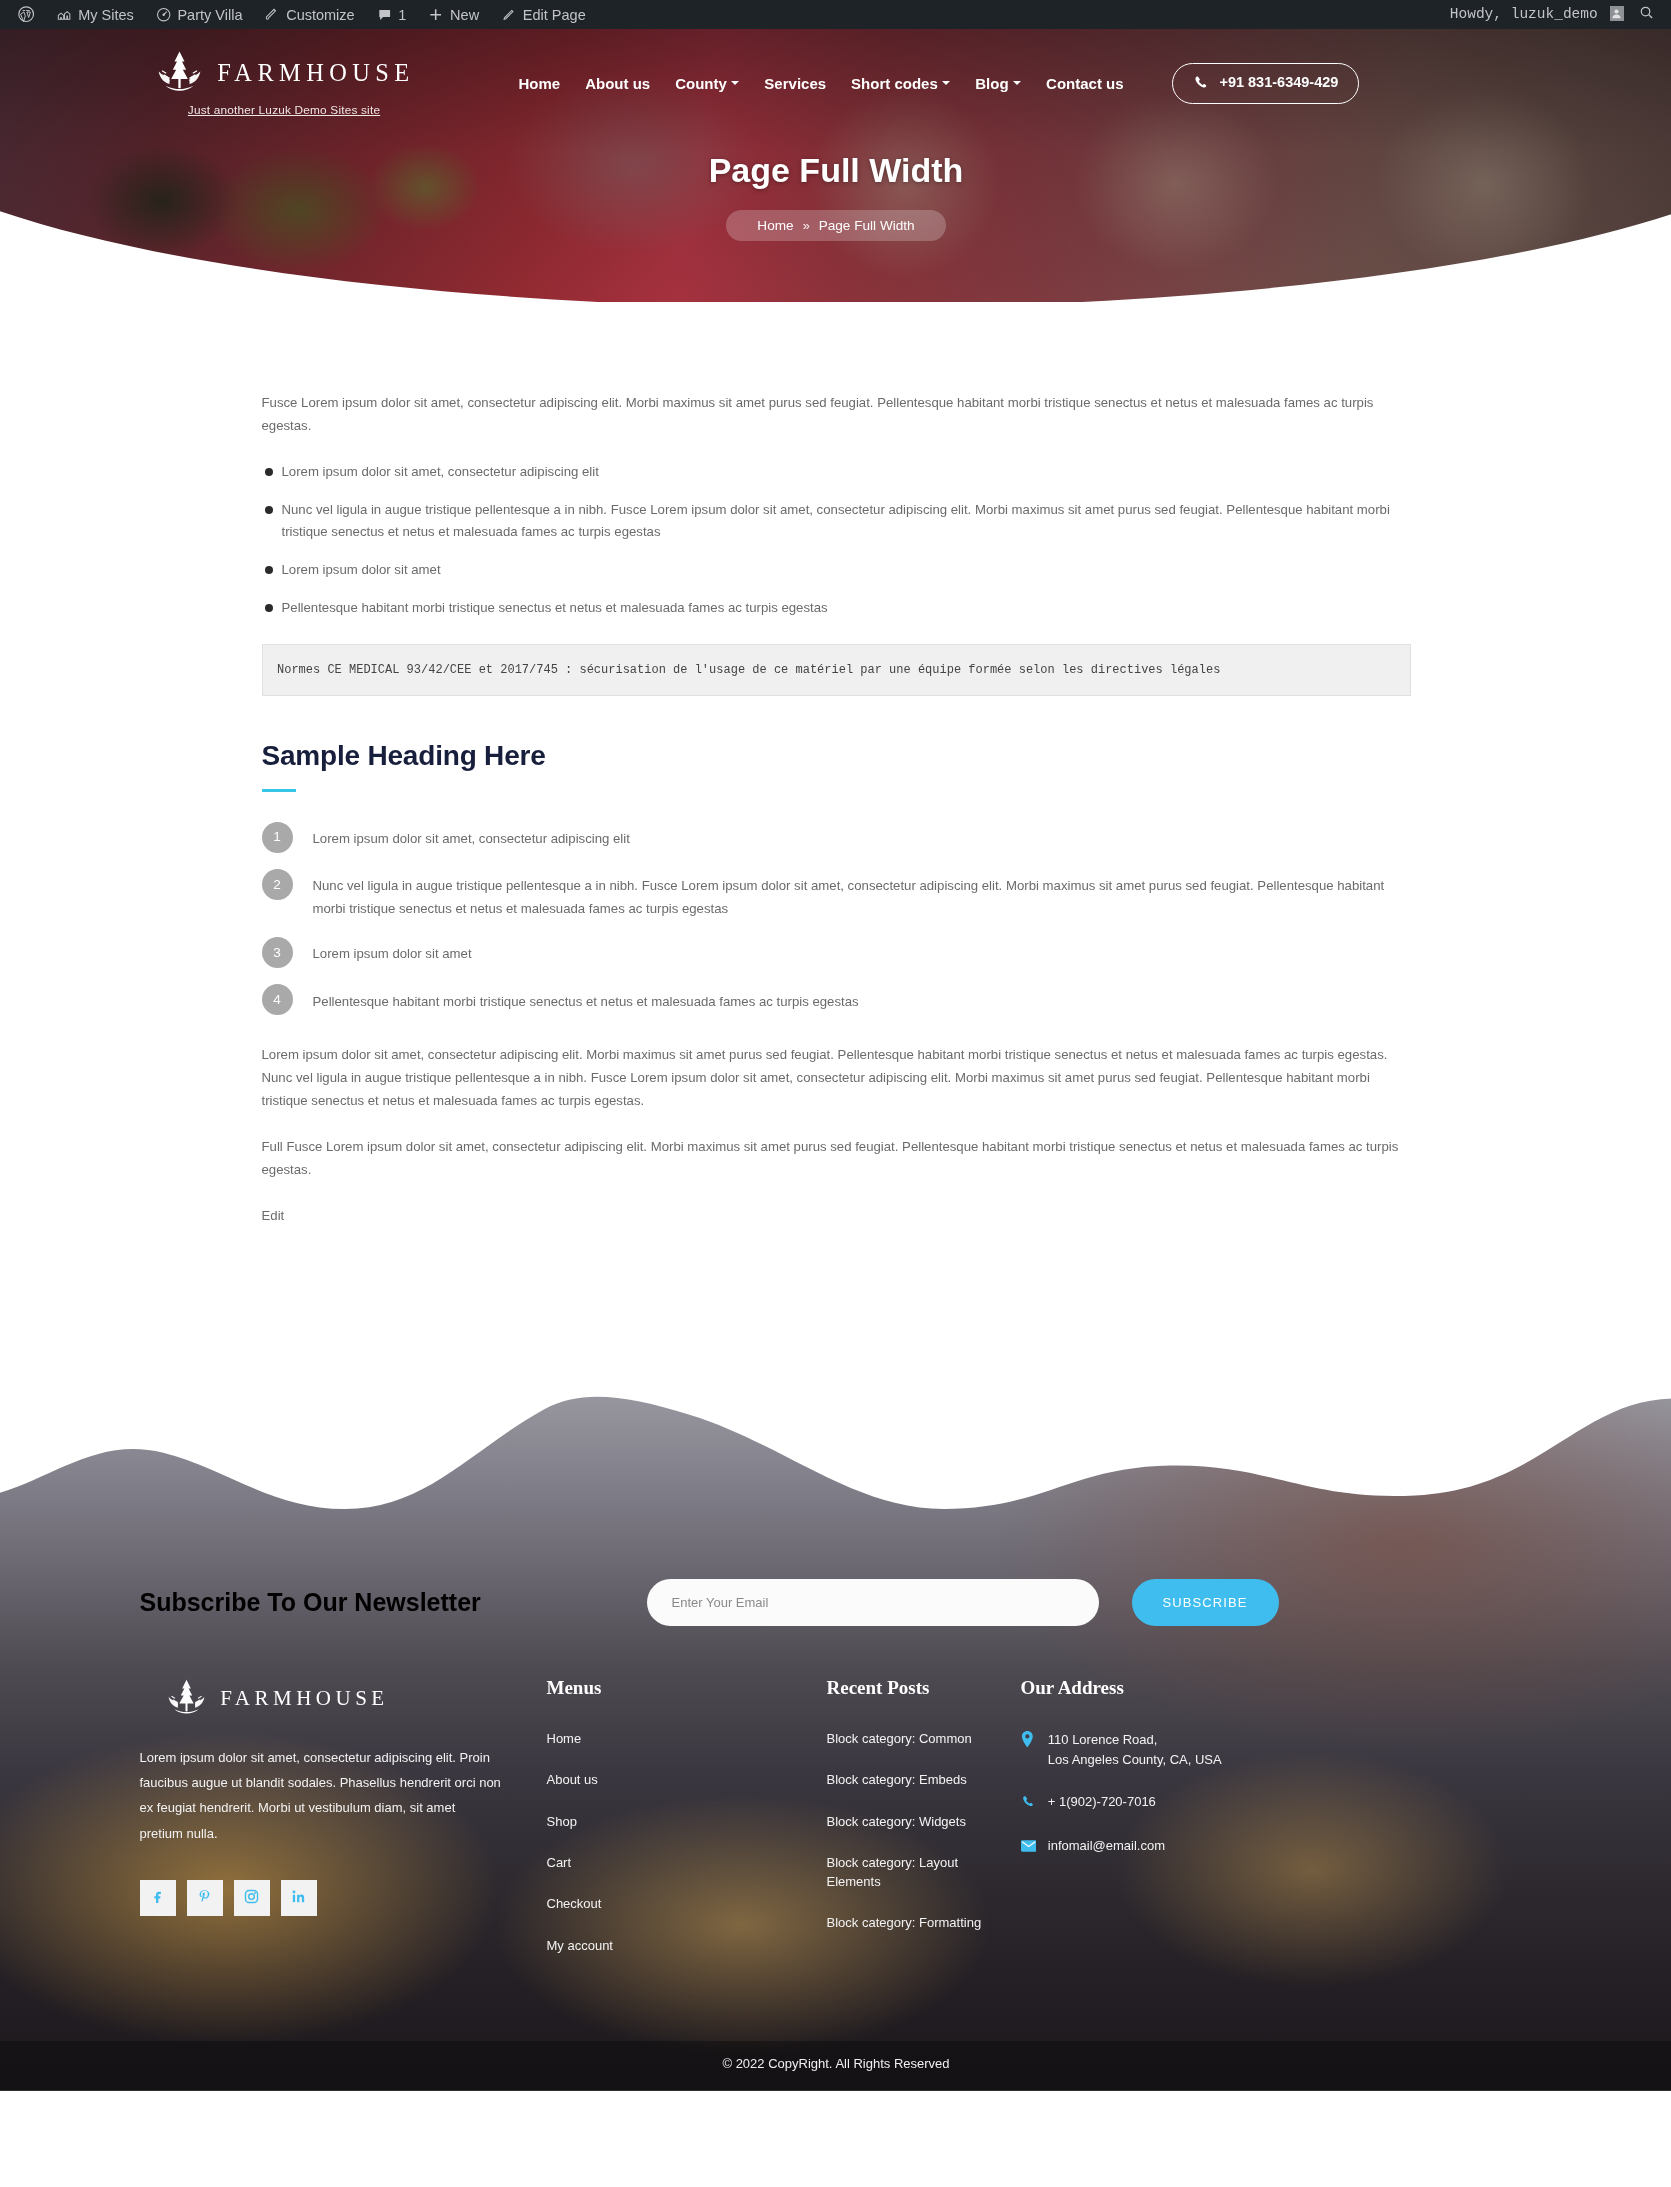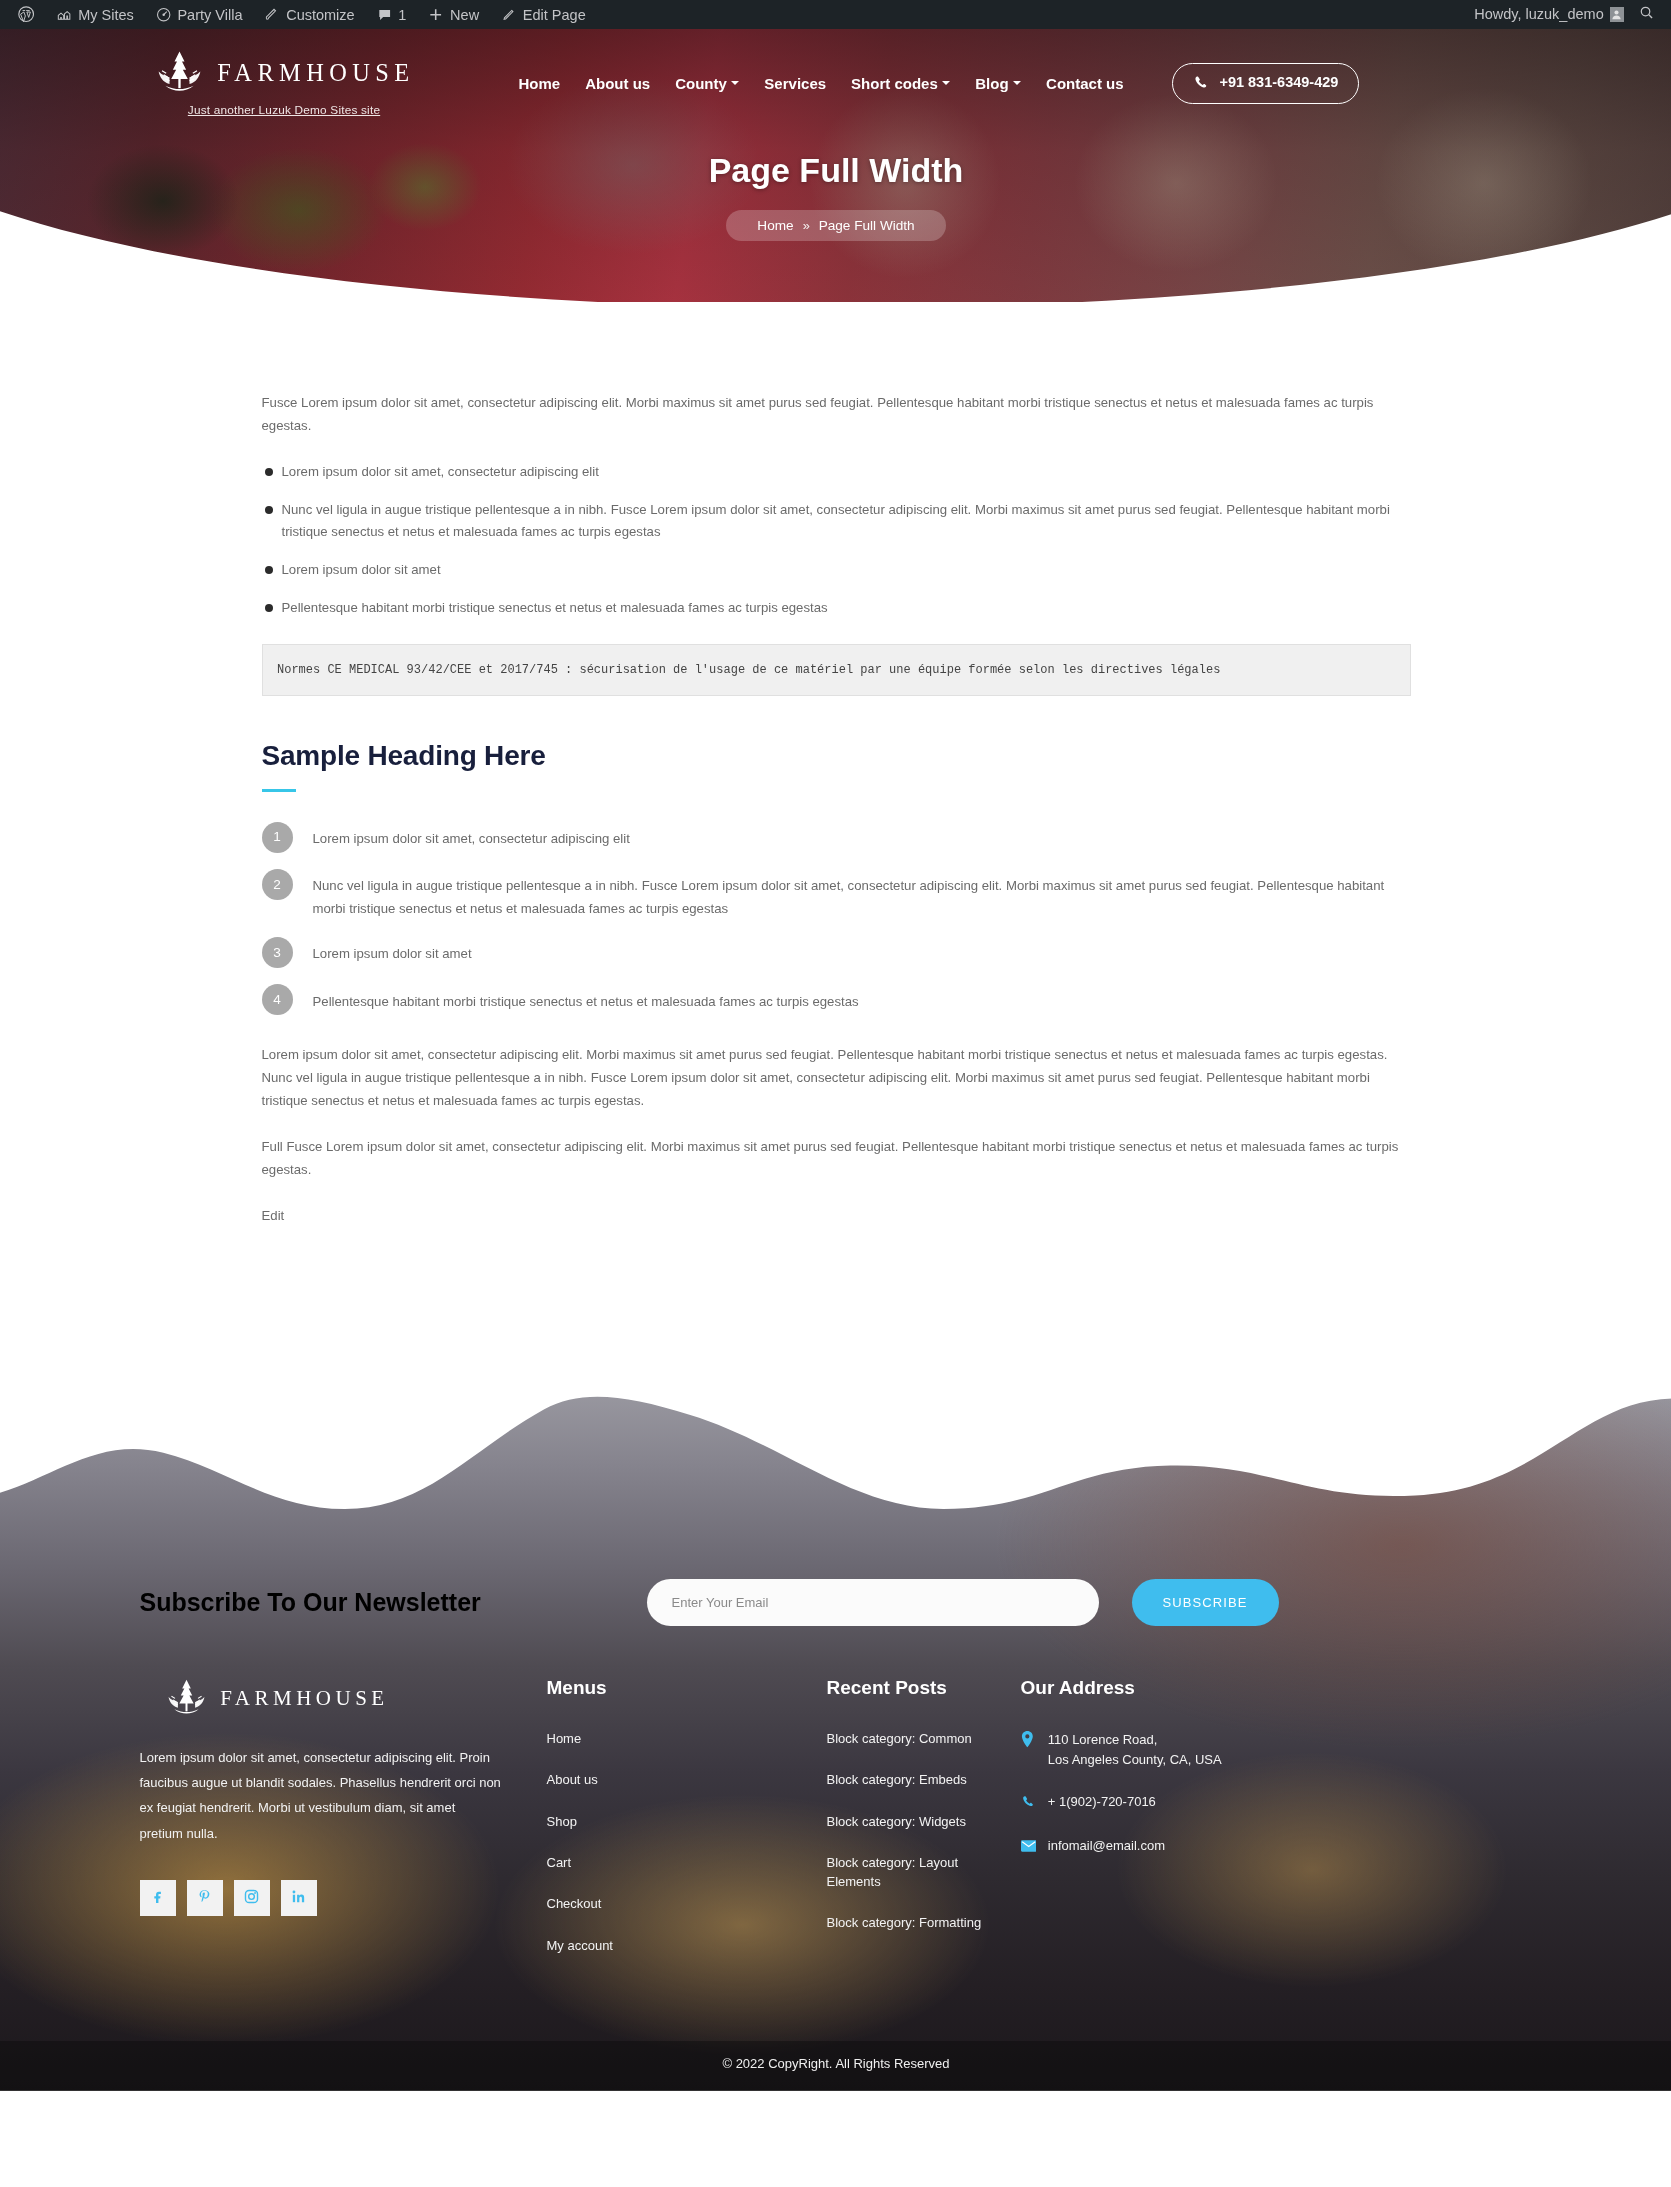--- a/index.html
+++ b/index.html
@@ -29,21 +29,21 @@
     color: #c3c4c7;
     white-space: nowrap;
   }
   .ab-item svg { display: block; }
   .ab-right {
     margin-left: auto;
     display: flex;
     align-items: center;
     padding-right: 9px;
   }
-  .ab-howdy { display: flex; align-items: center; gap: 6px; padding: 0 9px; }
+  .ab-howdy { display: flex; align-items: flex-start; gap: 12px; padding: 0 9px; font-family: Liberation Mono, monospace; }
   .avatar-sq {
     width: 14.5px; height: 14.5px;
     background: #8e9296;
     display: flex; align-items: center; justify-content: center;
   }
   .avatar-sq svg { display: block; }
   .ab-search { padding: 0 9px 0 5.4px; display: flex; align-items: center; }
 
   
   .hero {
@@ -336,20 +336,21 @@
   }
   .fcol { padding-right: 25px; }
   .fcol-menus { width: 280px; }
   .fcol-recent { width: 194px; }
   .fcol-addr { width: 271px; }
   .fcol-title {
     font-size: 19px;
     font-weight: 700;
     color: #ffffff;
     margin-bottom: 31px;
+    font-family: Liberation Serif, serif;
   }
   .flink {
     display: block;
     font-size: 13px;
     color: #f3f3f3;
     margin-bottom: 22.6px;
     line-height: 1.45;
   }
   .addr-row {
     display: flex;

